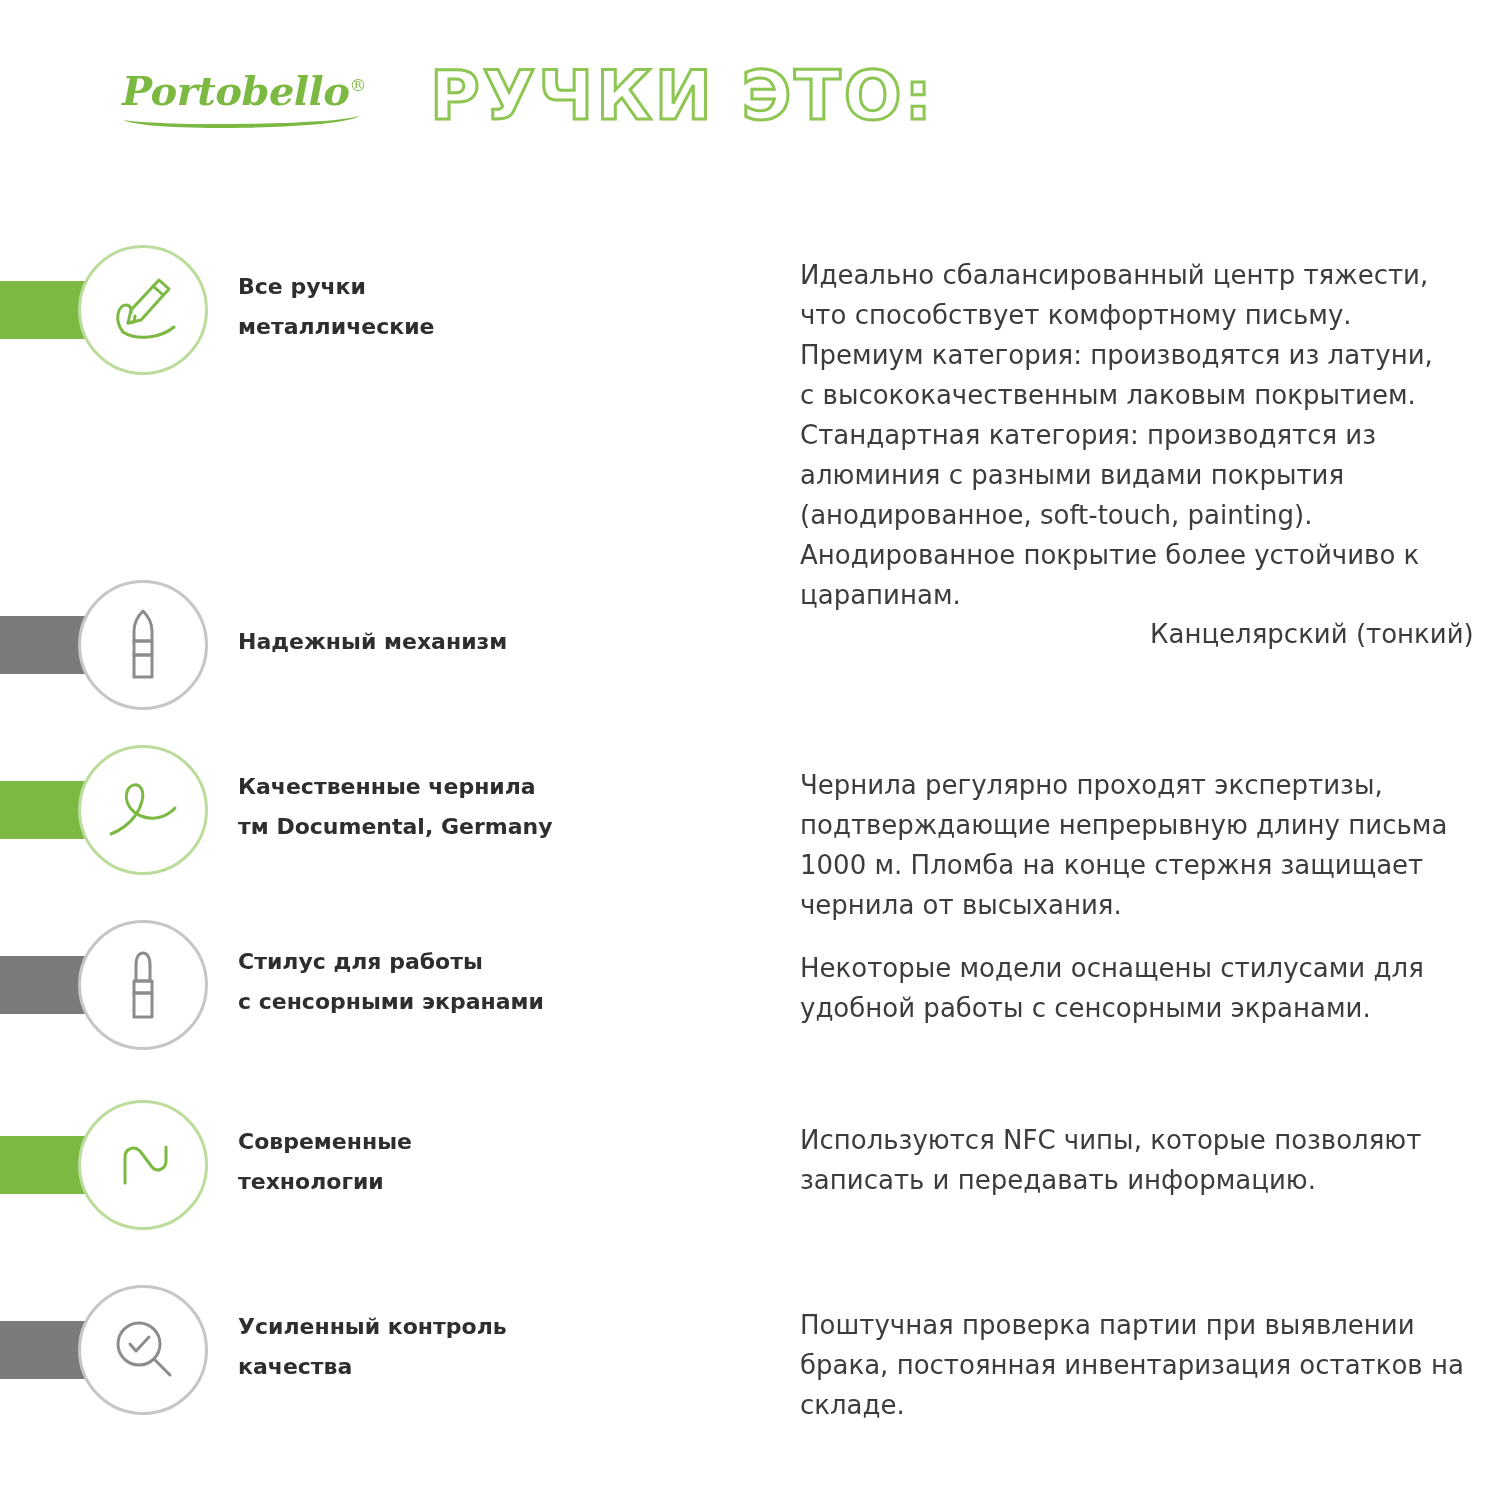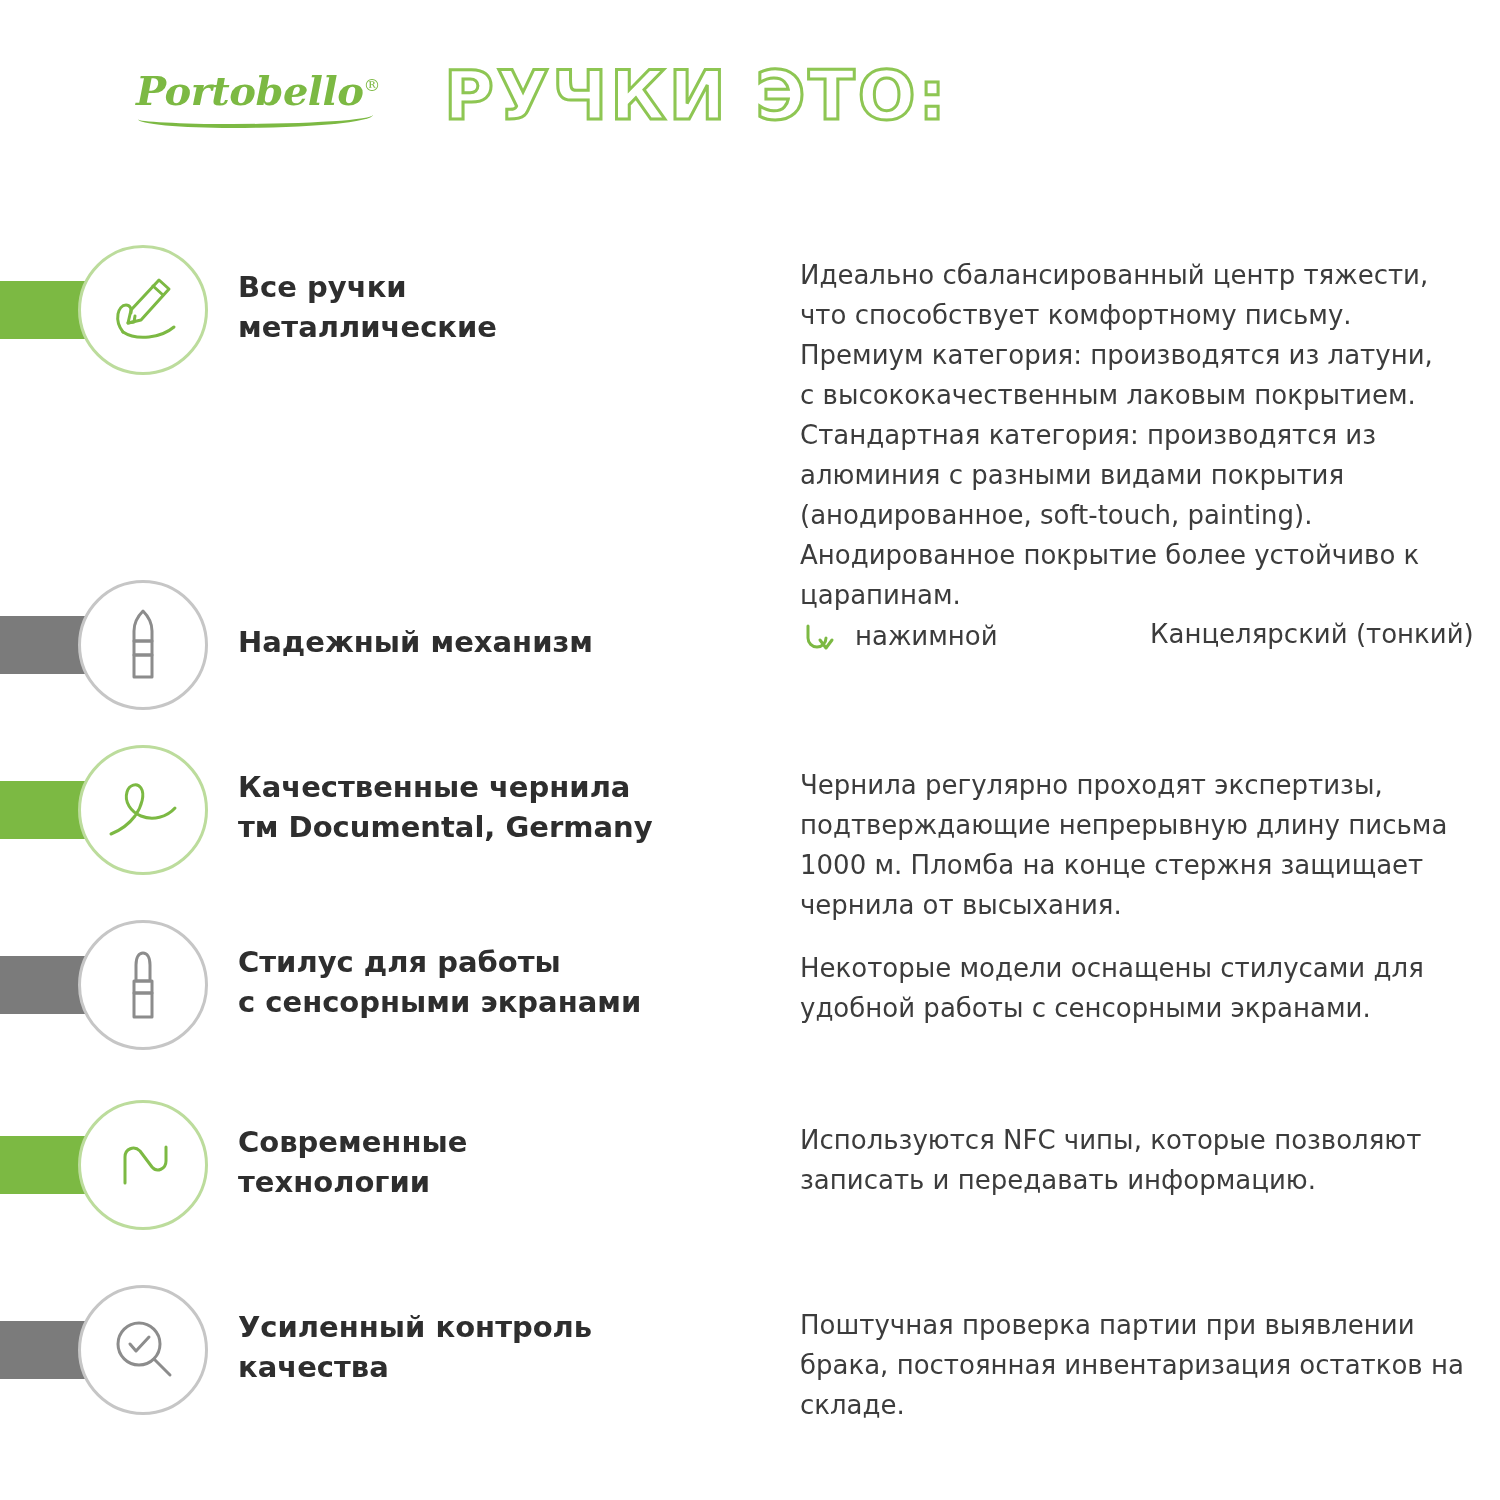--- a/index.html
+++ b/index.html
@@ -16,21 +16,20 @@
     overflow: hidden;
   }
 
   
   .header {
     position: absolute;
     top: 52px;
     left: 0;
     width: 1240px;
     height: 110px;
-    margin-left: 14px;
   }
   .logo {
     position: absolute;
     left: 122px;
     top: 10px;
     width: 250px;
     height: 76px;
   }
   .logo-text {
     font-family: "DejaVu Serif", serif;
@@ -100,21 +99,21 @@
   }
   .circle.green { border: 3px solid #bcdc9c; }
   .circle.gray  { border: 3px solid #c6c6c6; }
   .circle svg { position: absolute; left: 0; top: 0; }
 
   .heading {
     position: absolute;
     left: 238px;
     font-family: "DejaVu Sans", sans-serif;
     font-weight: bold;
-    font-size: 29px;
+    font-size: 22px;
     line-height: 40px;
     color: #2e2e2e;
     white-space: pre-line;
   }
   .body-text {
     position: absolute;
     left: 800px;
     font-family: "DejaVu Sans", sans-serif;
     font-size: 26px;
     line-height: 40px;
@@ -194,31 +193,20 @@
       <g fill="none" stroke="#8c8c8c" stroke-width="3" stroke-linecap="round" stroke-linejoin="round">
         <path d="M62 28 c6 6 9 13 9 20 v10 h-18 v-10 c0 -7 3 -14 9 -20 z"></path>
         <rect x="53" y="58" width="18" height="14"></rect>
         <path d="M53 72 h18 v22 h-18 z"></path>
       </g>
     </svg>
   </div>
   <div class="heading" style="top:42px;">Надежный механизм</div>
 
   <div class="mech-list" style="top:32px;">
-    <div class="mech-item">
-      <span class="ic">
-        <svg width="36" height="34" viewBox="0 0 36 34">
-          <g fill="none" stroke="#7cb943" stroke-width="3" stroke-linecap="round" stroke-linejoin="round">
-            <path d="M8 6 v12 a9 9 0 0 0 18 0"></path>
-            <path d="M20 20 l6 8 l6 -8"></path>
-          </g>
-        </svg>
-      </span>
-      <span>нажимной</span>
-    </div>
   </div>
 
   <div class="rods" style="top:34px;">
     <div>Канцелярский (тонкий)</div>
   </div>
 </div>
 
 <div class="row" style="top:745px;">
   <div class="bar green"></div>
   <div class="circle green">

